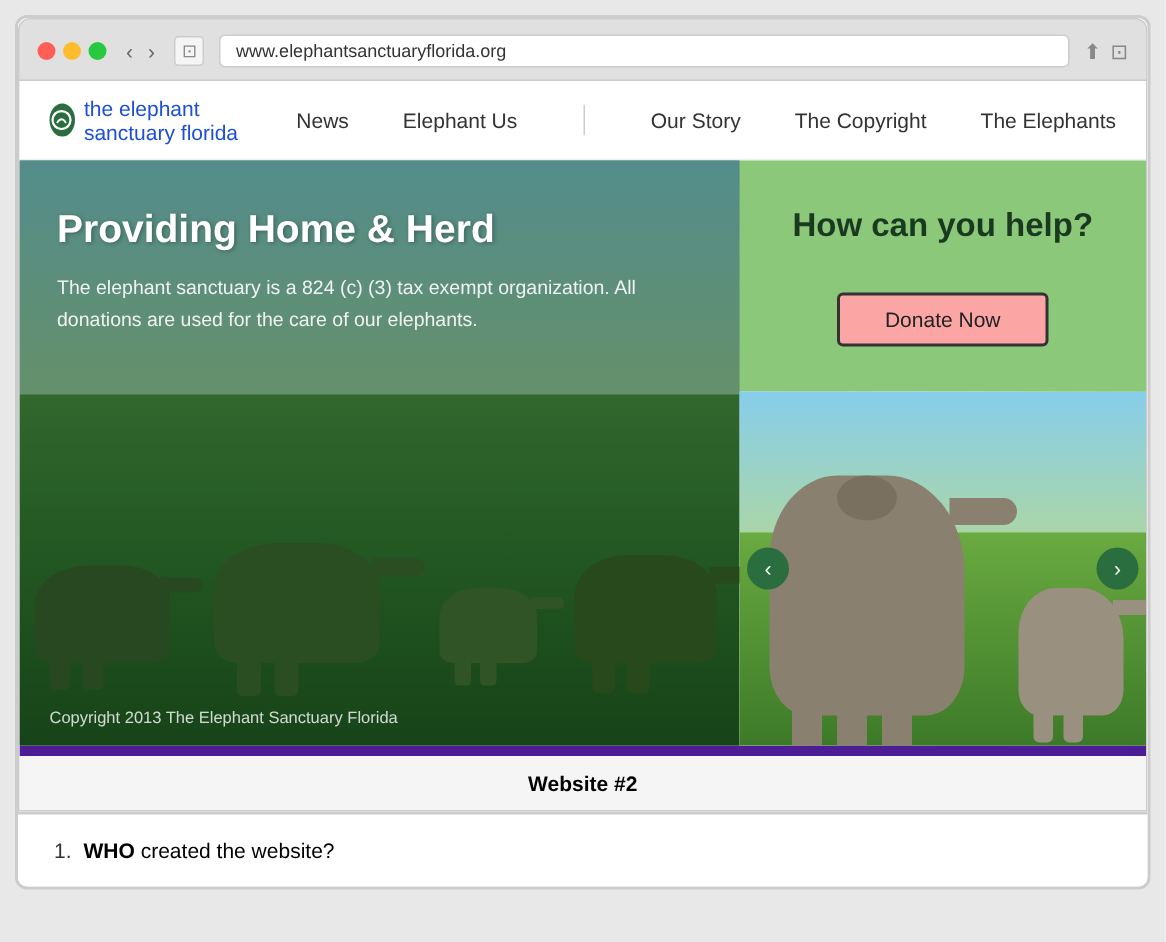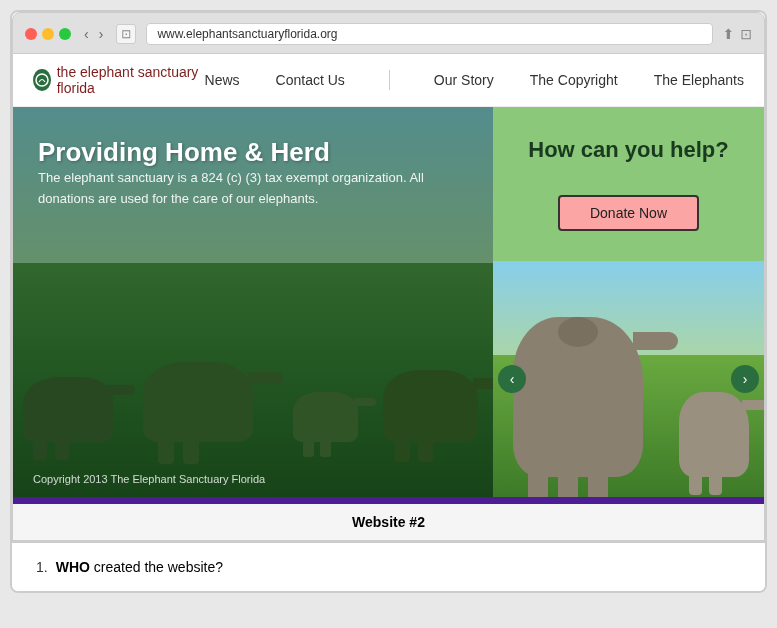--- a/index.html
+++ b/index.html
@@ -70,21 +70,21 @@
       display: flex;
       align-items: center;
       padding: 10px 20px;
       background: white;
       border-bottom: 1px solid #eee;
     }
     .logo {
       display: flex;
       align-items: center;
       gap: 6px;
-      color: #7f1d1d;
+      color: #1d4ed8;
       font-size: 14px;
       font-weight: 500;
       flex: 1;
     }
     .logo-icon {
       width: 22px; height: 22px;
       background: #2a6e3f;
       border-radius: 50%;
       display: flex; align-items: center; justify-content: center;
       color: white; font-size: 10px;
@@ -137,20 +137,21 @@
       position: absolute;
       top: 30px;
       left: 25px;
       right: 20px;
       color: white;
     }
     .hero-title {
       font-size: 26px;
       font-weight: 800;
       line-height: 1.2;
+      margin-bottom: 14px;
       text-shadow: 1px 1px 3px rgba(0,0,0,0.3);
     }
     .hero-desc {
       font-size: 13px;
       line-height: 1.6;
       color: rgba(255,255,255,0.9);
     }
     .hero-copyright {
       position: absolute;
       bottom: 12px;
@@ -308,21 +309,21 @@
           <div class="logo-icon">
             <svg width="14" height="14" viewBox="0 0 14 14">
               <circle cx="7" cy="7" r="6" fill="none" stroke="white" stroke-width="1.5"></circle>
               <path d="M4 9 Q7 4 10 9" fill="none" stroke="white" stroke-width="1.2"></path>
             </svg>
           </div>
           <span>the elephant sanctuary florida</span>
         </div>
         <div class="nav-links">
           <a class="nav-link">News</a>
-          <a class="nav-link">Contact Us</a>
+          <a class="nav-link">Elephant Us</a>
           <div class="nav-divider"></div>
           <a class="nav-link">Our Story</a>
           <a class="nav-link">The Copyright</a>
           <a class="nav-link">The Elephants</a>
         </div>
       </nav>
 
       <div class="main-content">
 
         <div class="hero-panel">

